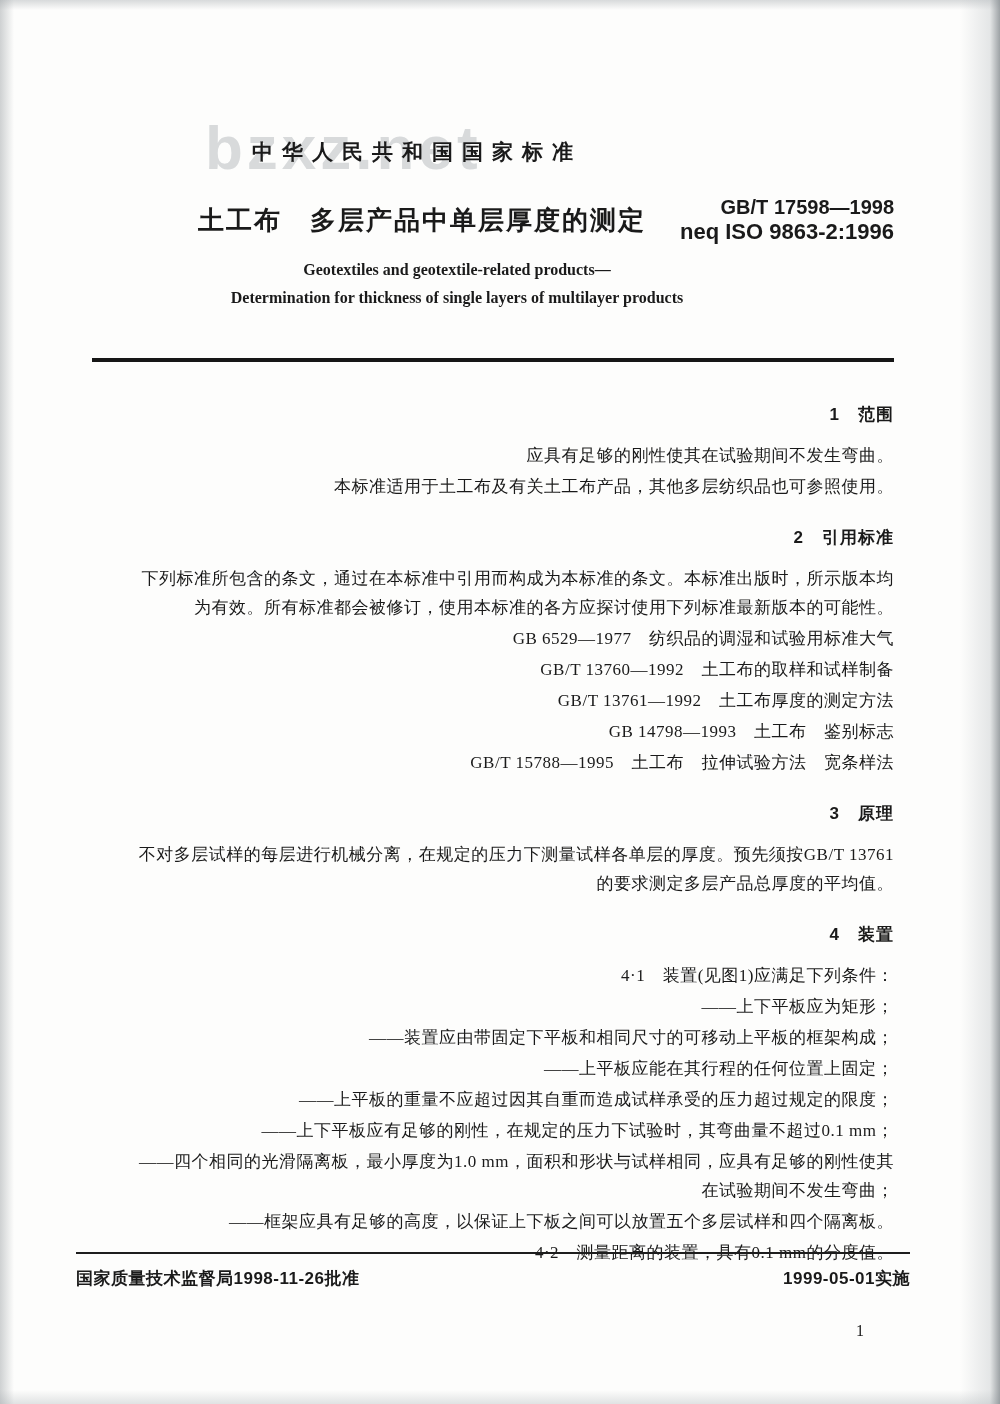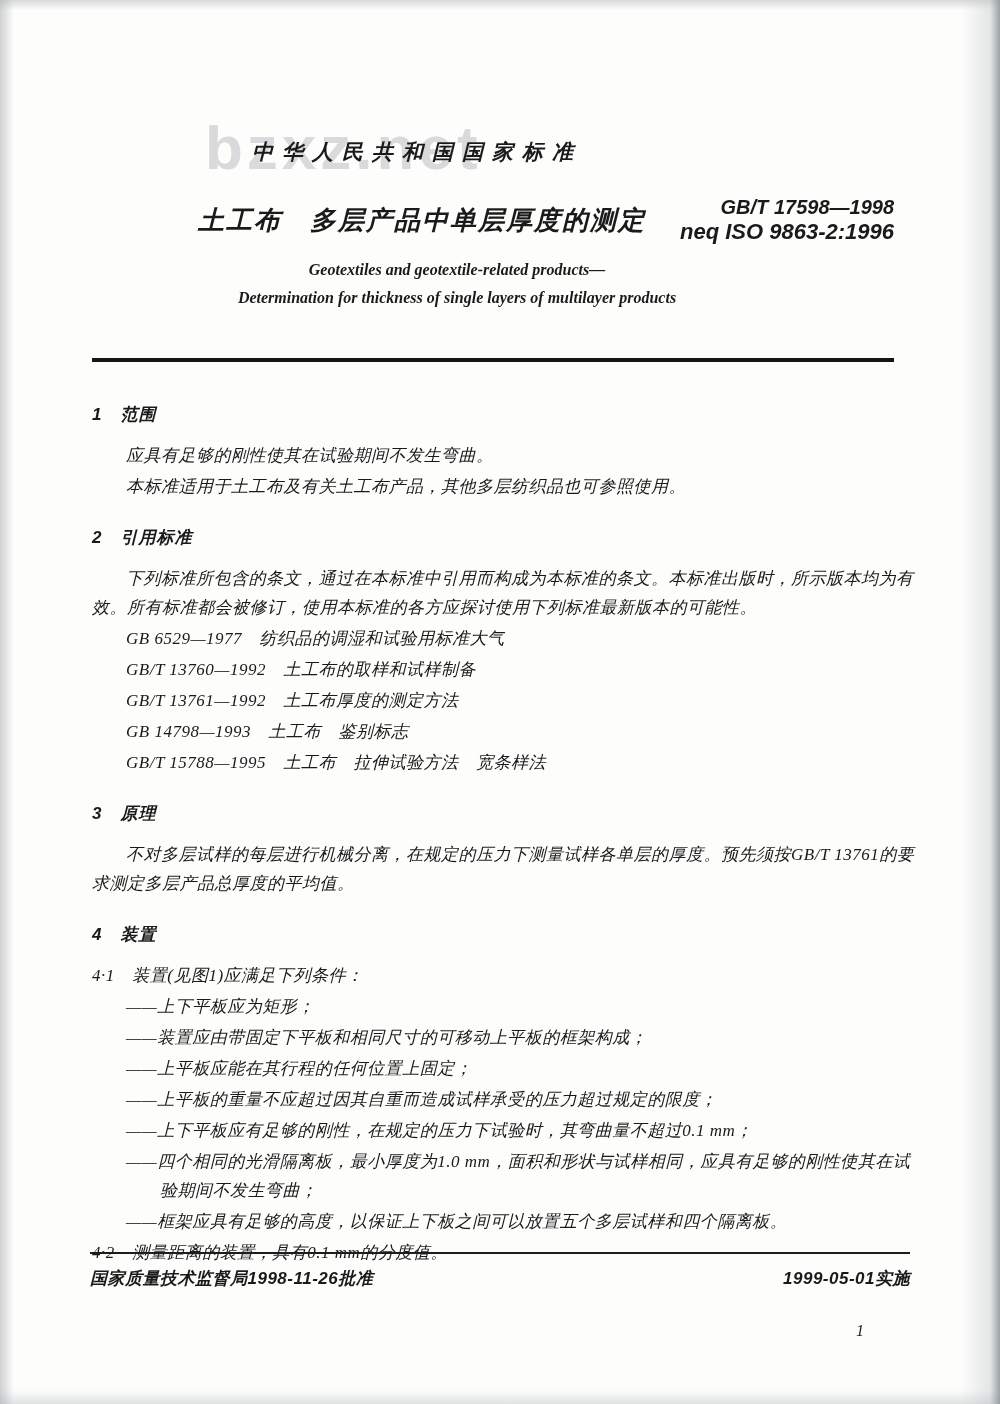--- a/index.html
+++ b/index.html
@@ -37,21 +37,20 @@
     font-weight: 700;
     letter-spacing: 4px;
     color: #b4b8bc;
     opacity: 0.5;
     z-index: 0;
     user-select: none;
   }
   header, .rule-thick, .doc-body, .footer, .page-num {
     position: relative;
     z-index: 1;
-    font-style: italic;
   }
   header {
     padding: 138px 106px 0 92px;
   }
   .std-label {
     font-family: "Liberation Sans", "DejaVu Sans", sans-serif;
     font-weight: 700;
     font-size: 21px;
     letter-spacing: 9px;
     margin-left: 160px;
@@ -87,40 +86,41 @@
     font-weight: 700;
     font-size: 16px;
     line-height: 28px;
   }
   .rule-thick {
     height: 4px;
     background: #161616;
     margin: 46px 106px 0 92px;
   }
   .doc-body {
-    padding: 16px 84px 0 92px;
+    padding: 16px 106px 0 92px;
     font-size: 17px;
     line-height: 29px;
     letter-spacing: 0.5px;
+    text-align: right;
   }
   .sec-heading {
     font-family: "Liberation Sans", "DejaVu Sans", sans-serif;
     font-weight: 700;
     font-size: 17px;
     margin: 22px 0 12px 0;
     letter-spacing: 1px;
   }
   .doc-body p { margin: 2px 0; }
   .para   { text-indent: 2em; }
   .ref    { padding-left: 2em; }
   .clause { margin-top: 8px; }
   .dash   { padding-left: 4em; text-indent: -2em; }
   .footer {
     position: absolute;
-    left: 90px;
+    left: 76px;
     right: 90px;
     top: 1252px;
     border-top: 2px solid #1d1d1d;
     padding-top: 13px;
     display: flex;
     justify-content: space-between;
     font-family: "Liberation Sans", "DejaVu Sans", sans-serif;
     font-weight: 700;
     font-size: 17px;
     letter-spacing: 0.5px;

